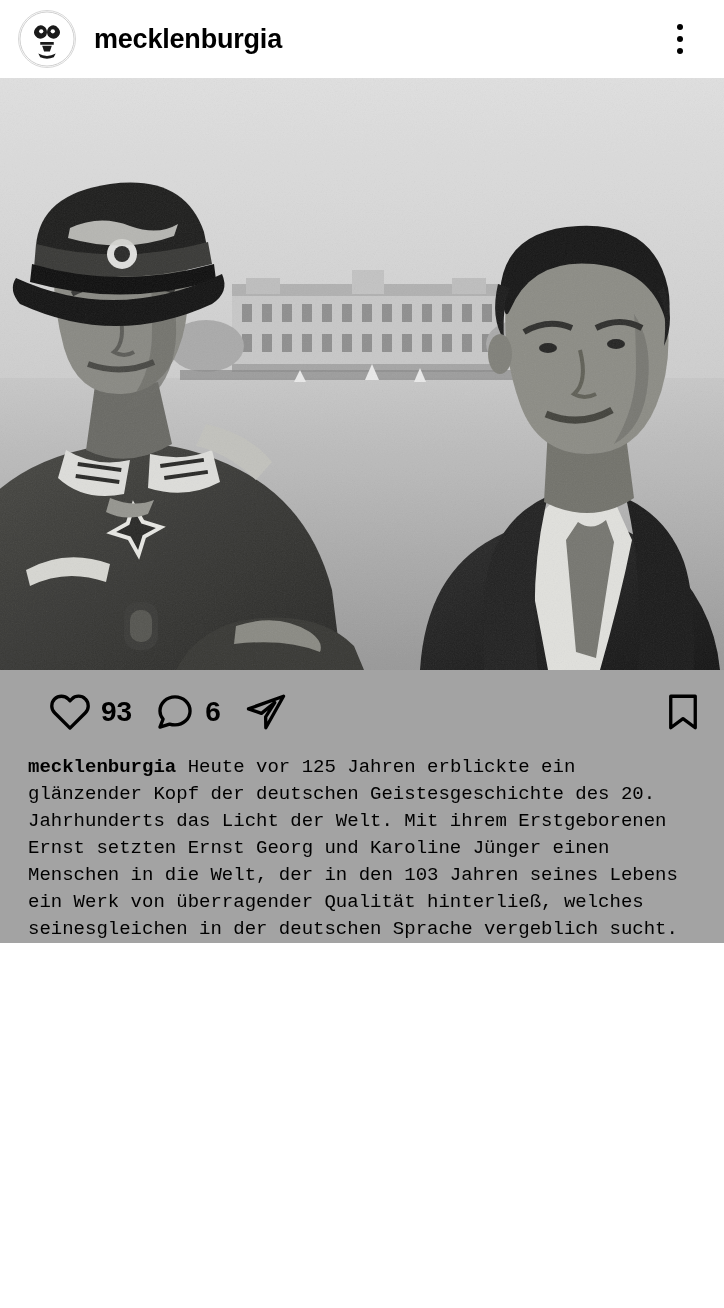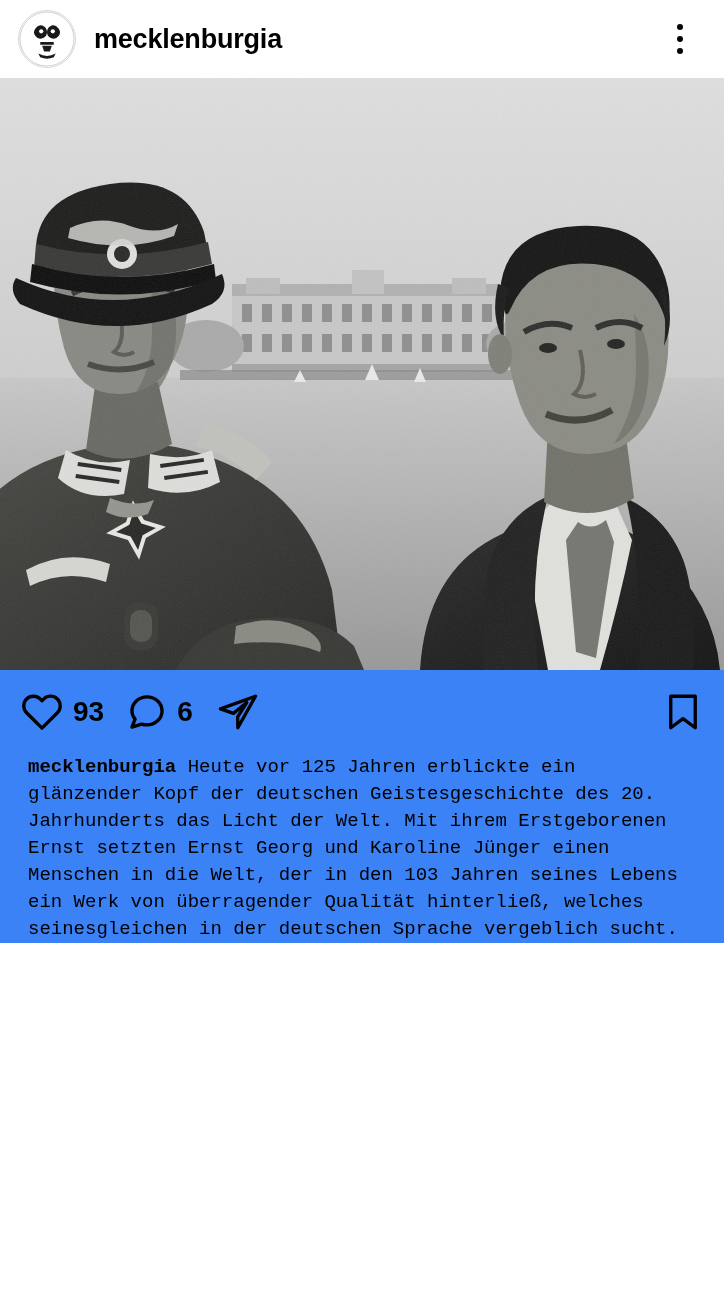--- a/index.html
+++ b/index.html
@@ -10,21 +10,21 @@
   }
   body {
     width: 724px;
     height: 1308px;
     font-family: "Liberation Sans", sans-serif;
     color: #000000;
     overflow: hidden;
   }
   .post {
     width: 724px;
-    background: #3b82f6;
+    background: #a3a3a3;
     position: relative;
   }
 
   
   .post-header {
     height: 78px;
     display: flex;
     align-items: center;
     padding: 0 18px;
     background: #ffffff;
@@ -79,20 +79,21 @@
     background: #8d8d8d;
   }
   .post-media svg { display: block; width: 724px; height: 592px; }
 
   
   .action-bar {
     display: flex;
     align-items: center;
     height: 84px;
     padding: 0 20px;
+    margin-left: 28px;
   }
   .action-group {
     display: flex;
     align-items: center;
   }
   .action-item {
     display: flex;
     align-items: center;
   }
   .icon-btn {

